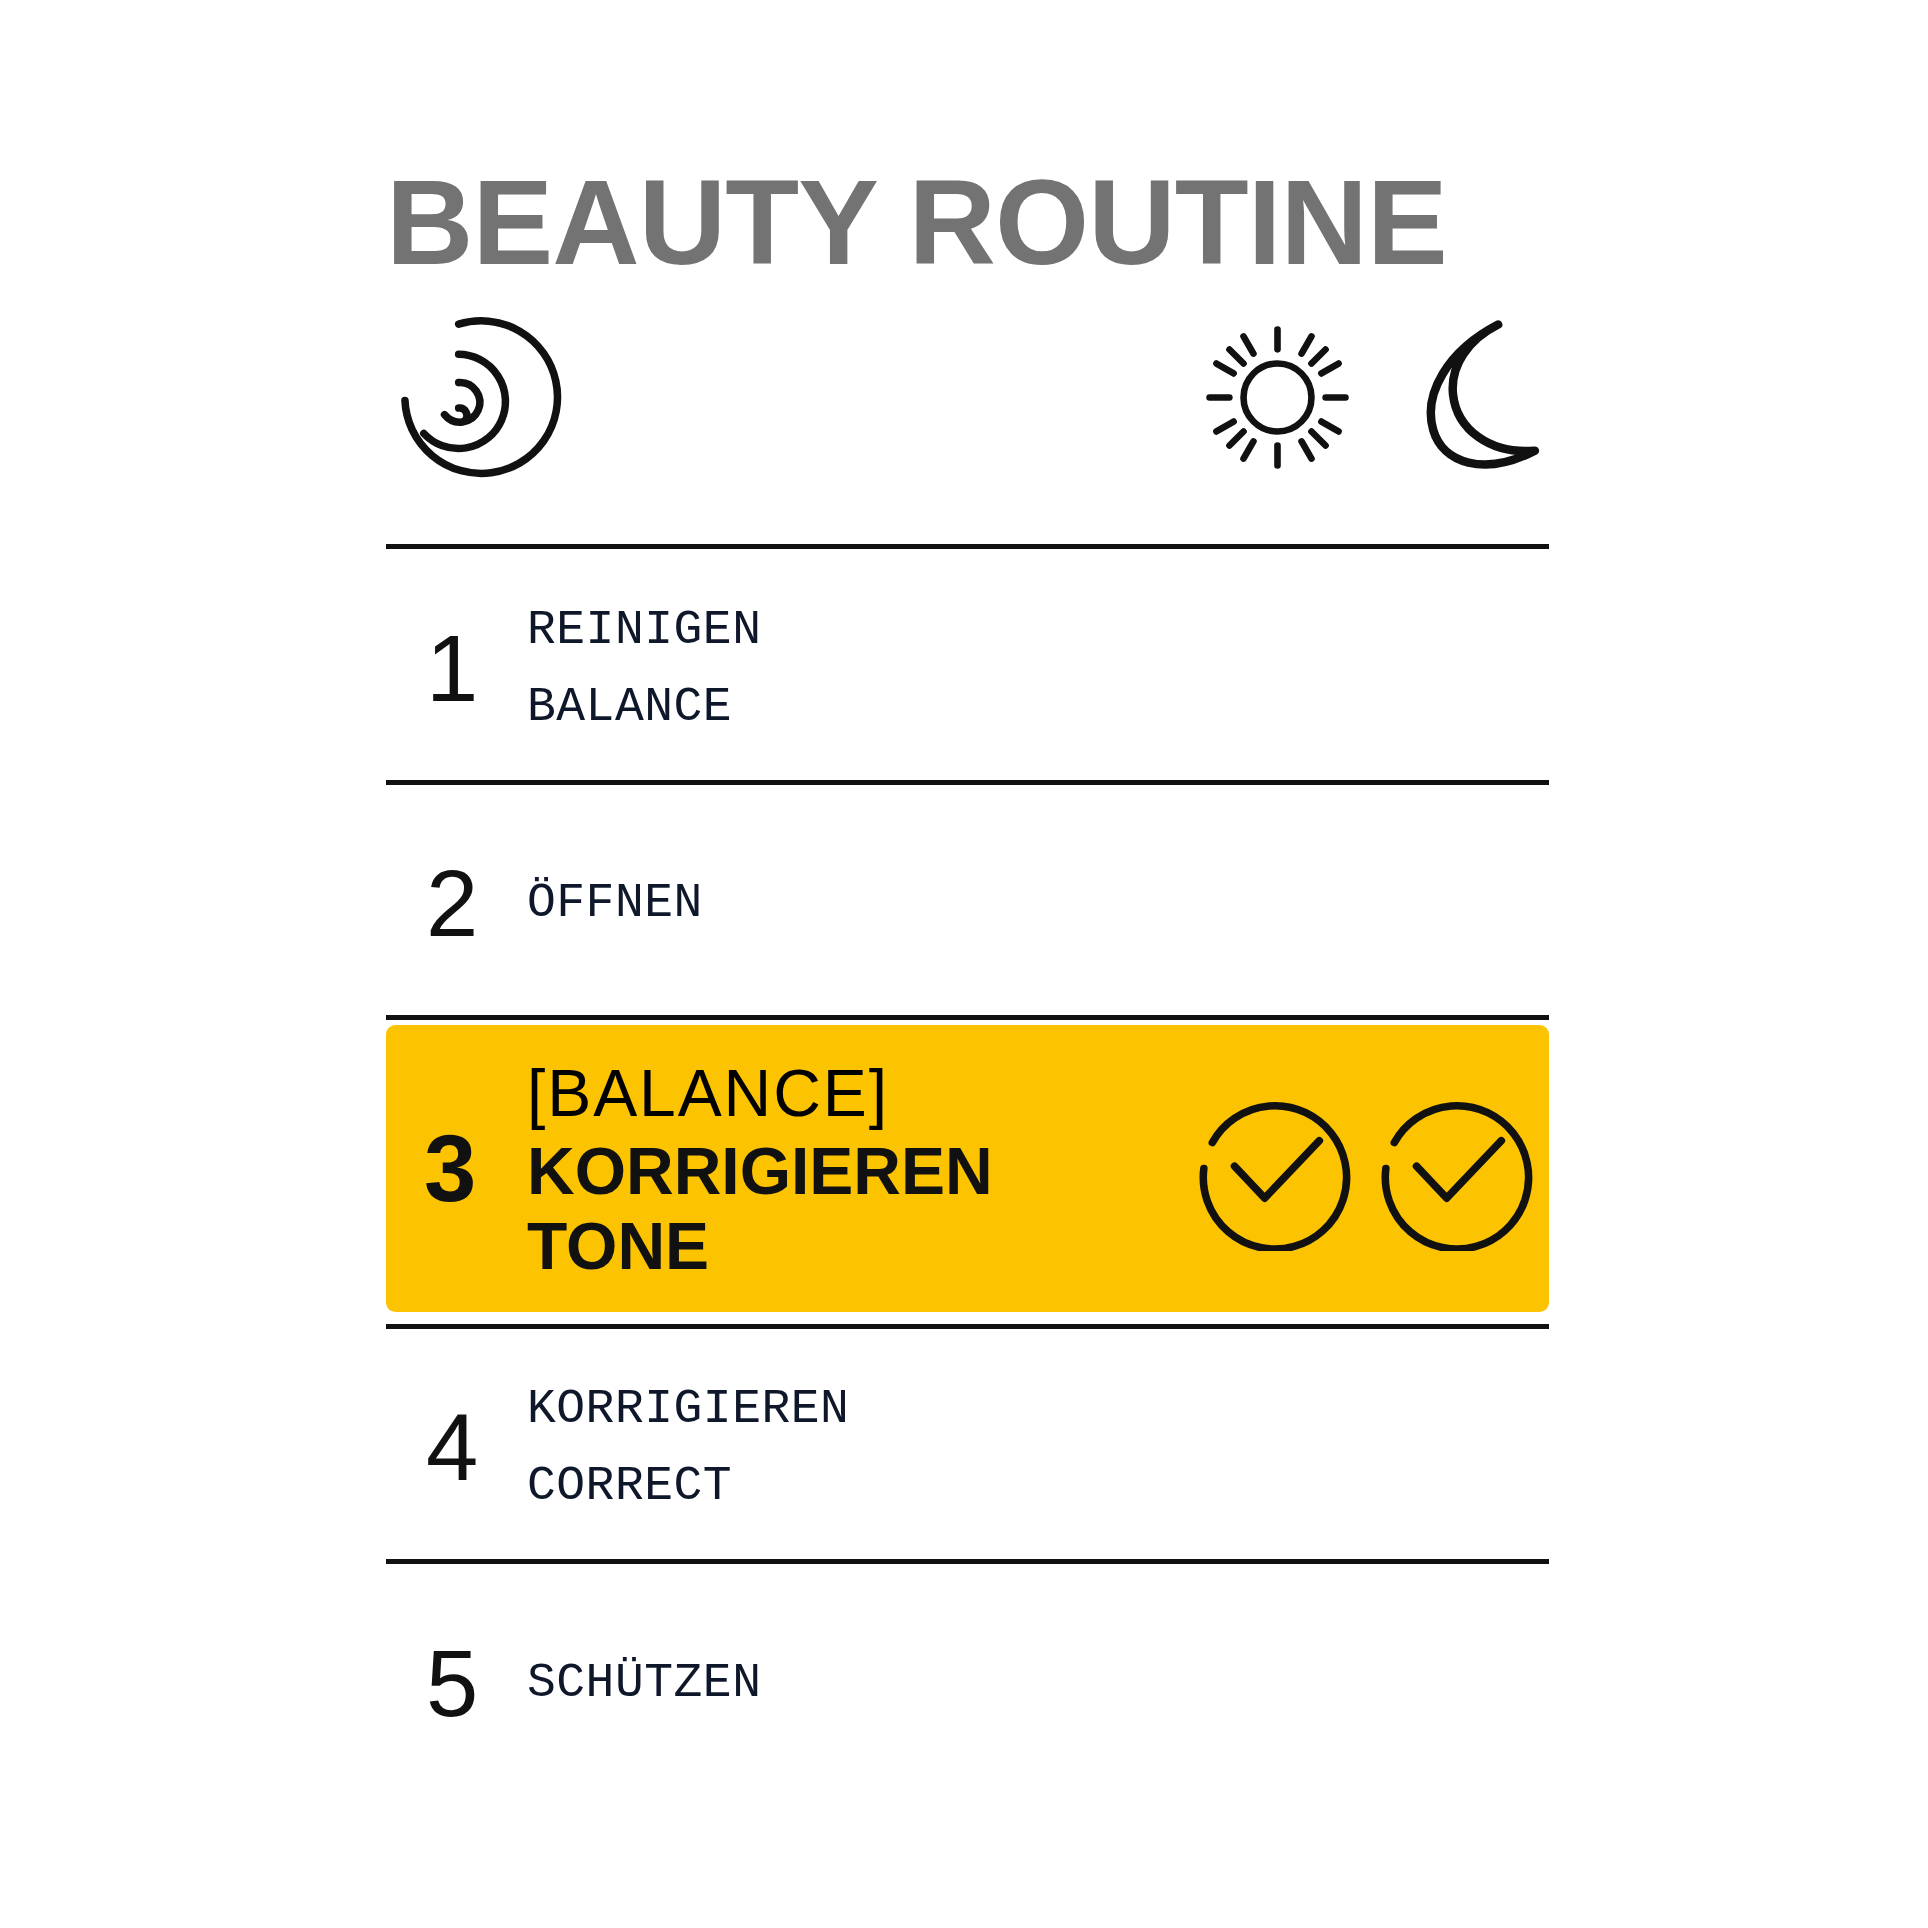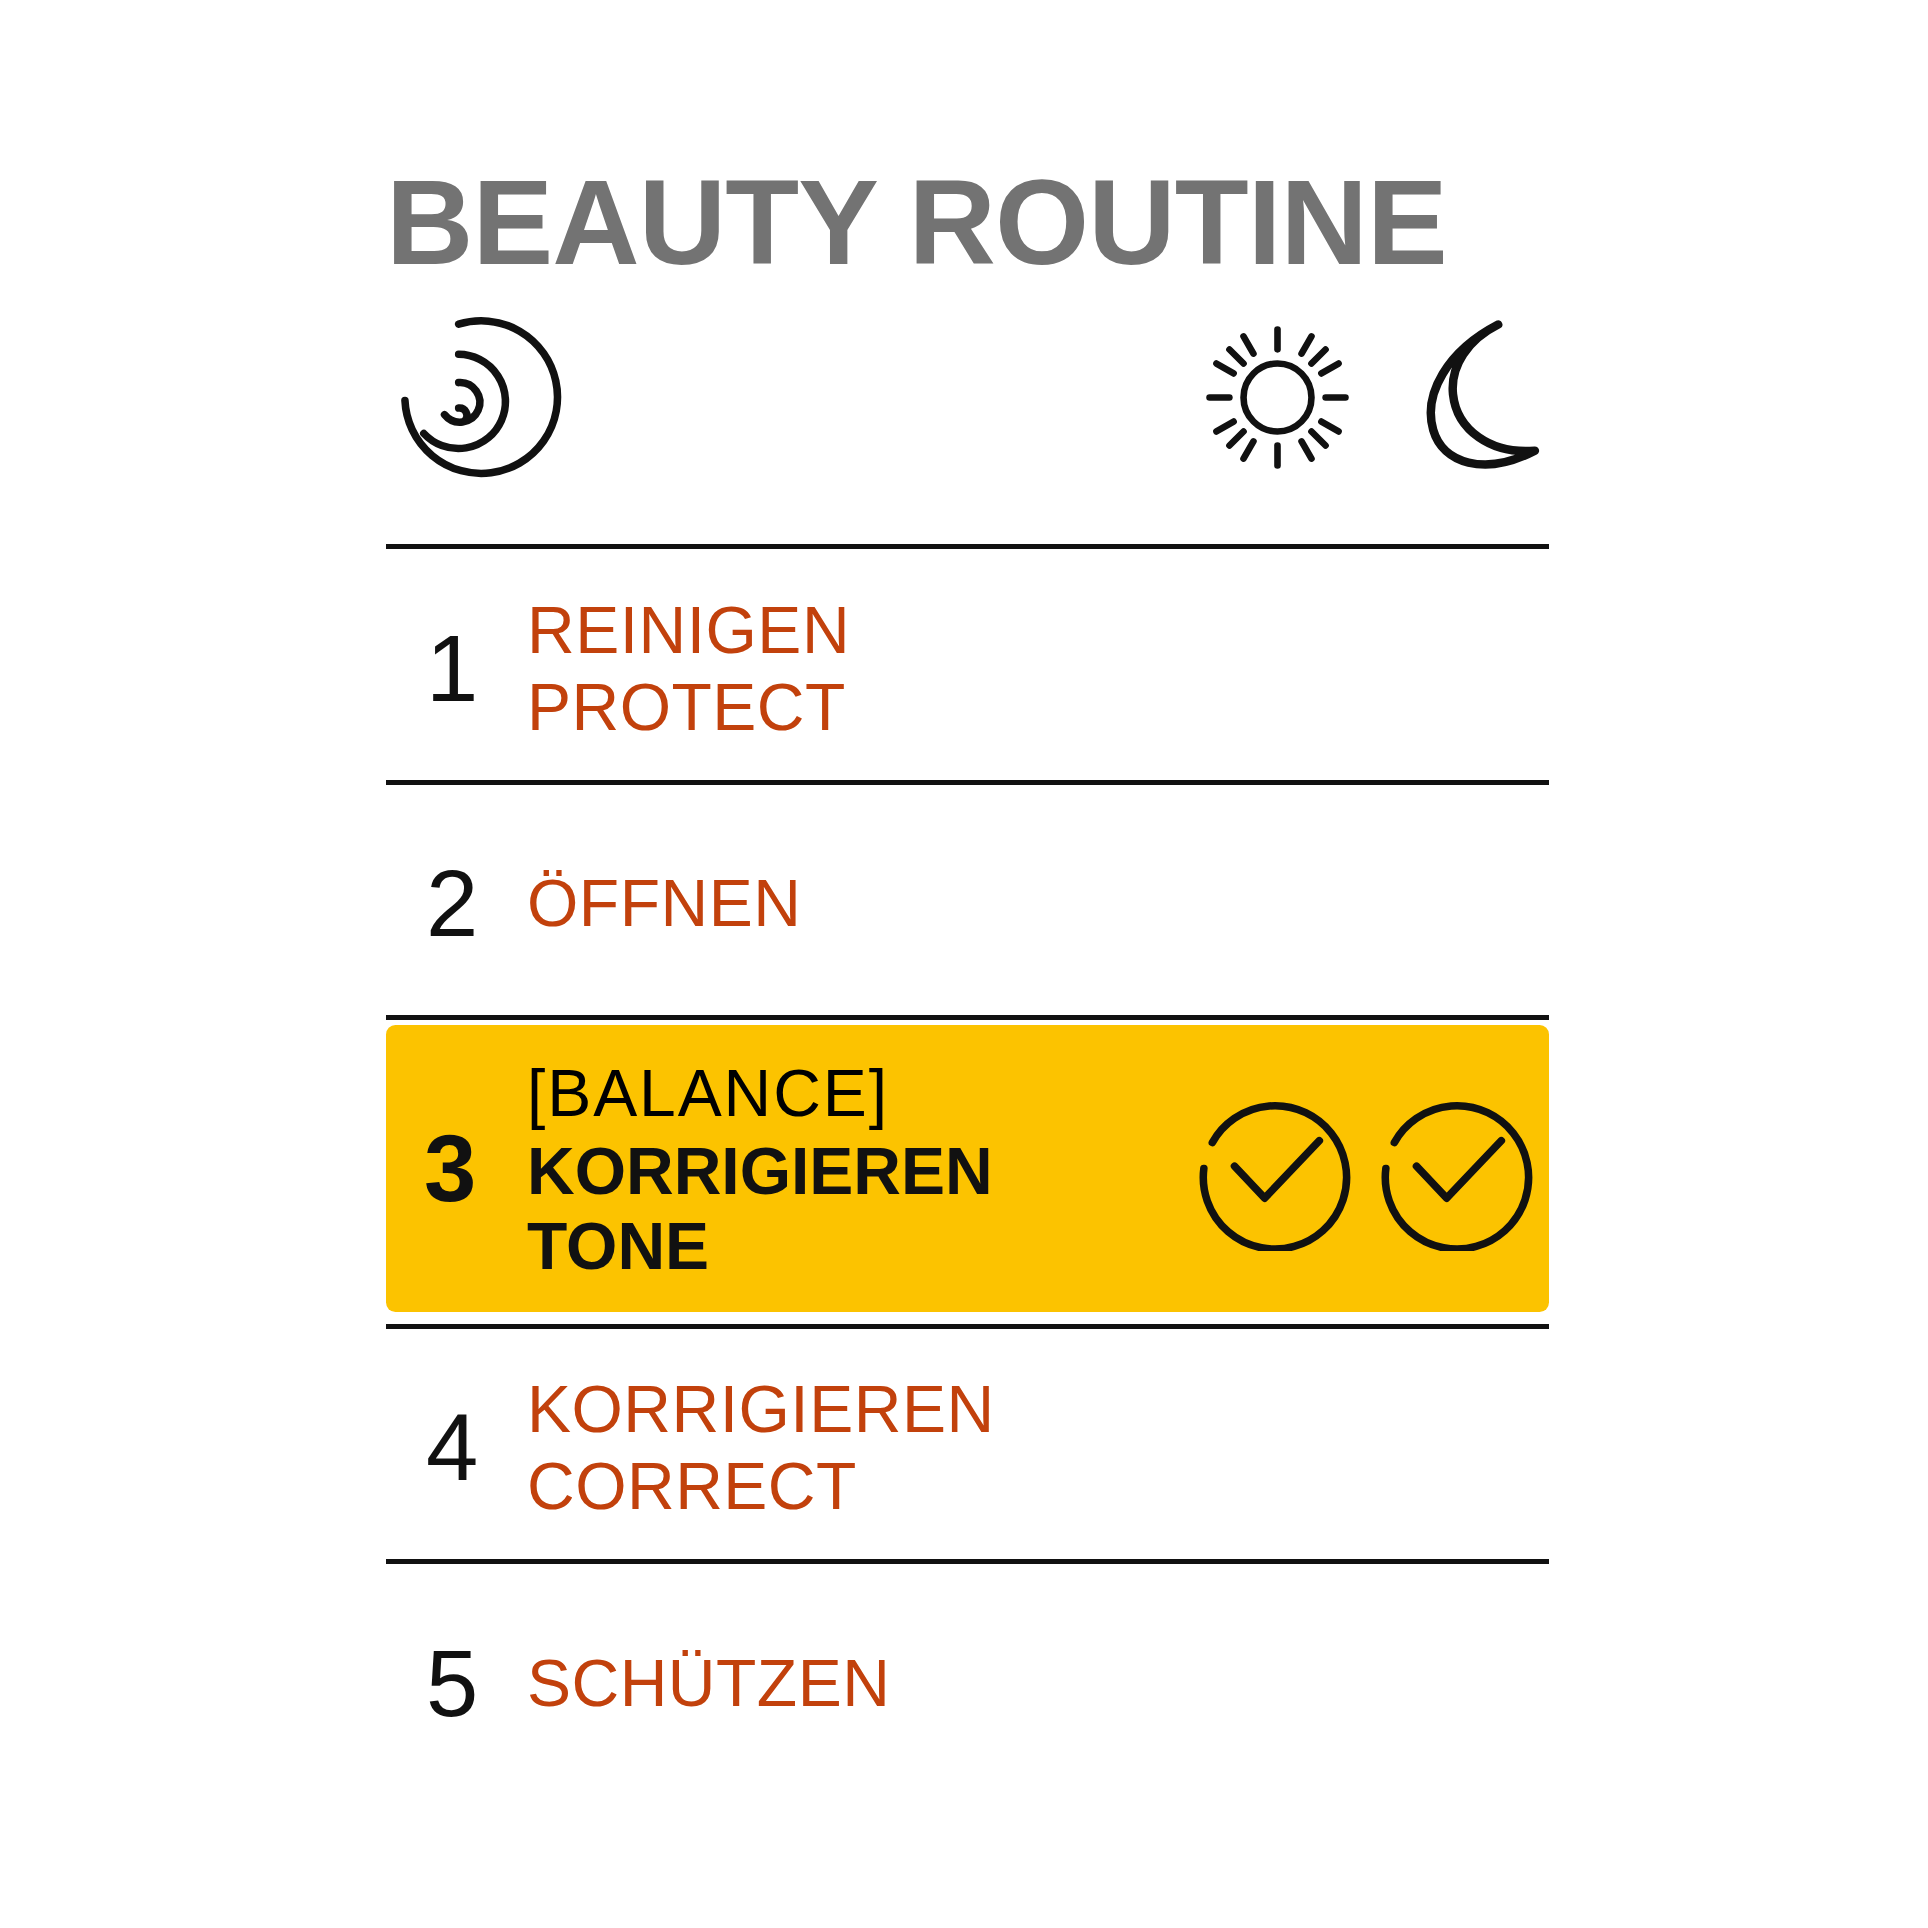--- a/index.html
+++ b/index.html
@@ -90,26 +90,27 @@
     font-weight: 400;
     text-align: left;
     padding-left: 40px;
     box-sizing: border-box;
     color: #111111;
   }
   .row .labels {
     flex: 1 1 auto;
   }
   .row .lbl {
-    font-size: 66px;
+    font-size: 48px;
     line-height: 77px;
     font-weight: 400;
     letter-spacing: 0.5px;
-    color: #c2410c;
-    white-space: nowrap;
+    color: #0f172a;
+    white-space: nowrap;
+    font-family: Liberation Mono, monospace;
   }
 
   
   .row-highlight {
     position: absolute;
     left: 0;
     width: 1163px;
     background: #FCC300;
     border-radius: 9.4px;
     display: flex;
@@ -211,21 +212,21 @@
     <div class="rule" style="top:544px;"></div>
     <div class="rule" style="top:780px;"></div>
     <div class="rule" style="top:1015px;"></div>
     <div class="rule" style="top:1324px;"></div>
     <div class="rule" style="top:1559px;"></div>
 
     <div class="row" style="top:584px; height:169px;">
       <div class="num">1</div>
       <div class="labels">
         <div class="lbl">REINIGEN</div>
-        <div class="lbl">PROTECT</div>
+        <div class="lbl">BALANCE</div>
       </div>
     </div>
 
     <div class="row" style="top:819px; height:169px;">
       <div class="num">2</div>
       <div class="labels">
         <div class="lbl">ÖFFNEN</div>
       </div>
     </div>
 

